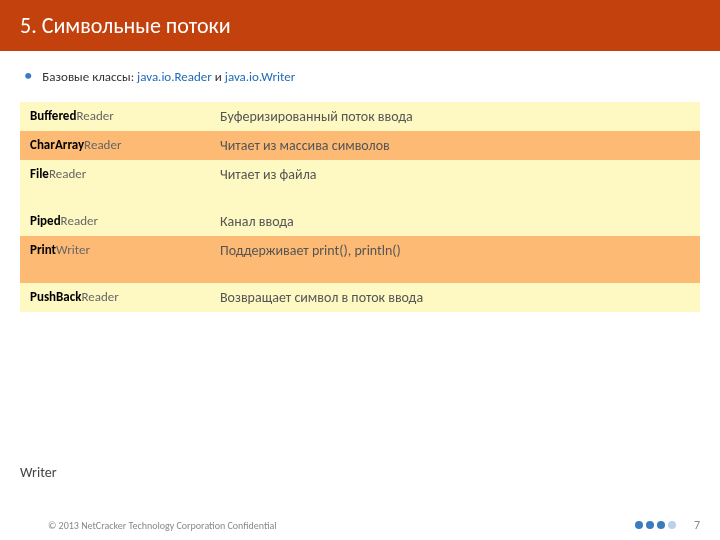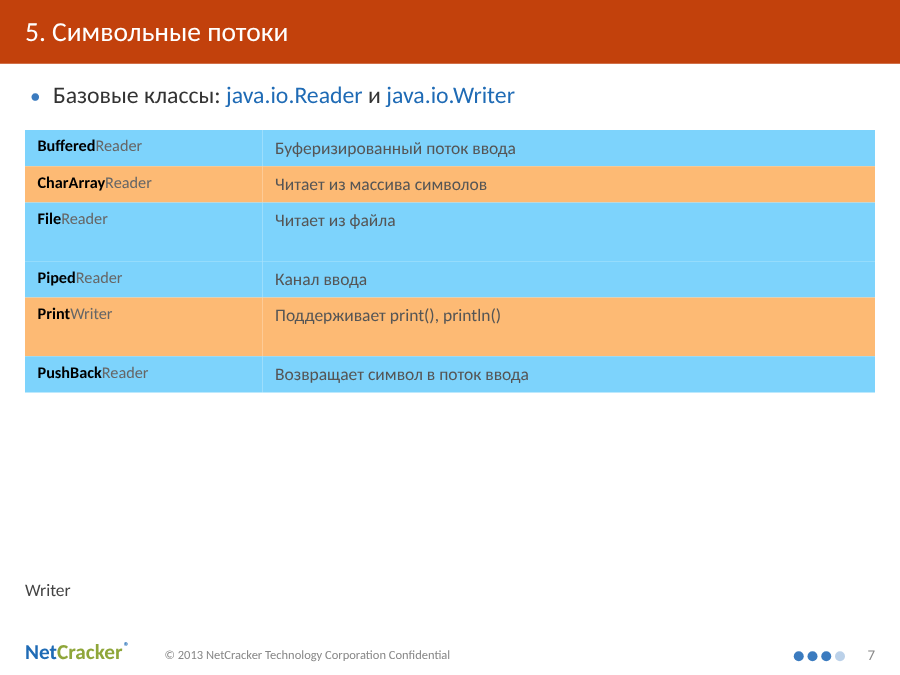--- a/index.html
+++ b/index.html
@@ -1,25 +1,25 @@
 <!DOCTYPE html>
 <html><head>
 <meta charset="utf-8">
 <style>
 *{margin:0;padding:0;box-sizing:border-box}
 body{width:720px;height:540px;font-family:Calibri,Arial,sans-serif;background:#fff;position:relative;overflow:hidden}
 .header{background:#c2410c;color:#fff;padding:12px 20px;font-size:22px;font-weight:400}
 .content{padding:14px 20px 0 20px}
-.bullet{font-size:19px;color:#333;margin-bottom:16px;padding-left:4px}
+.bullet{font-size:13px;color:#333;margin-bottom:16px;padding-left:4px}
 .bullet::before{content:"• ";color:#3b7bbf;font-size:17px;margin-right:6px}
 .blue{color:#1f6bb5}
 .table{width:100%;border-collapse:collapse;font-size:14px}
 .table td{padding:6px 10px;vertical-align:top}
 .table td:first-child{width:190px;font-size:13px}
-.r0{background:#7dd3fc}
+.r0{background:#fef9c3}
 .r1{background:#fdba74}
 .bold{font-weight:bold}
 .norm{font-weight:normal;color:#666}
 .desc{color:#555;font-size:14px}
 .tallrow td{padding-bottom:24px}
 .footnote{font-size:14px;color:#444;position:absolute;left:20px;bottom:58px;line-height:1.3}
 .footer{position:absolute;bottom:8px;left:0;right:0;padding:0 20px;display:flex;align-items:flex-end;justify-content:space-between}
 .logo{display:flex;align-items:baseline;font-size:17px;font-weight:bold}
 .logo-net{color:#1f6bb5}
 .logo-cracker{color:#8fa63a}
@@ -73,25 +73,20 @@
     </table>
 </div>
 
 <div class="footnote">
   <br>
   <span>Writer</span>
 </div>
 
 <div class="footer">
   <div style="display:flex;align-items:baseline">
-    <div class="logo">
-      <span class="logo-net">Net</span>
-        <span class="logo-cracker">Cracker</span>
-        <span class="logo-r">®</span>
-    </div>
     <span class="copyright">© 2013 NetCracker Technology Corporation Confidential</span>
   </div>
   <div class="right-footer">
     <div class="dots">
       <div class="dot"></div>
       <div class="dot"></div>
       <div class="dot"></div>
       <div class="dot"></div>
     </div>
     <span class="page-num">7</span>

